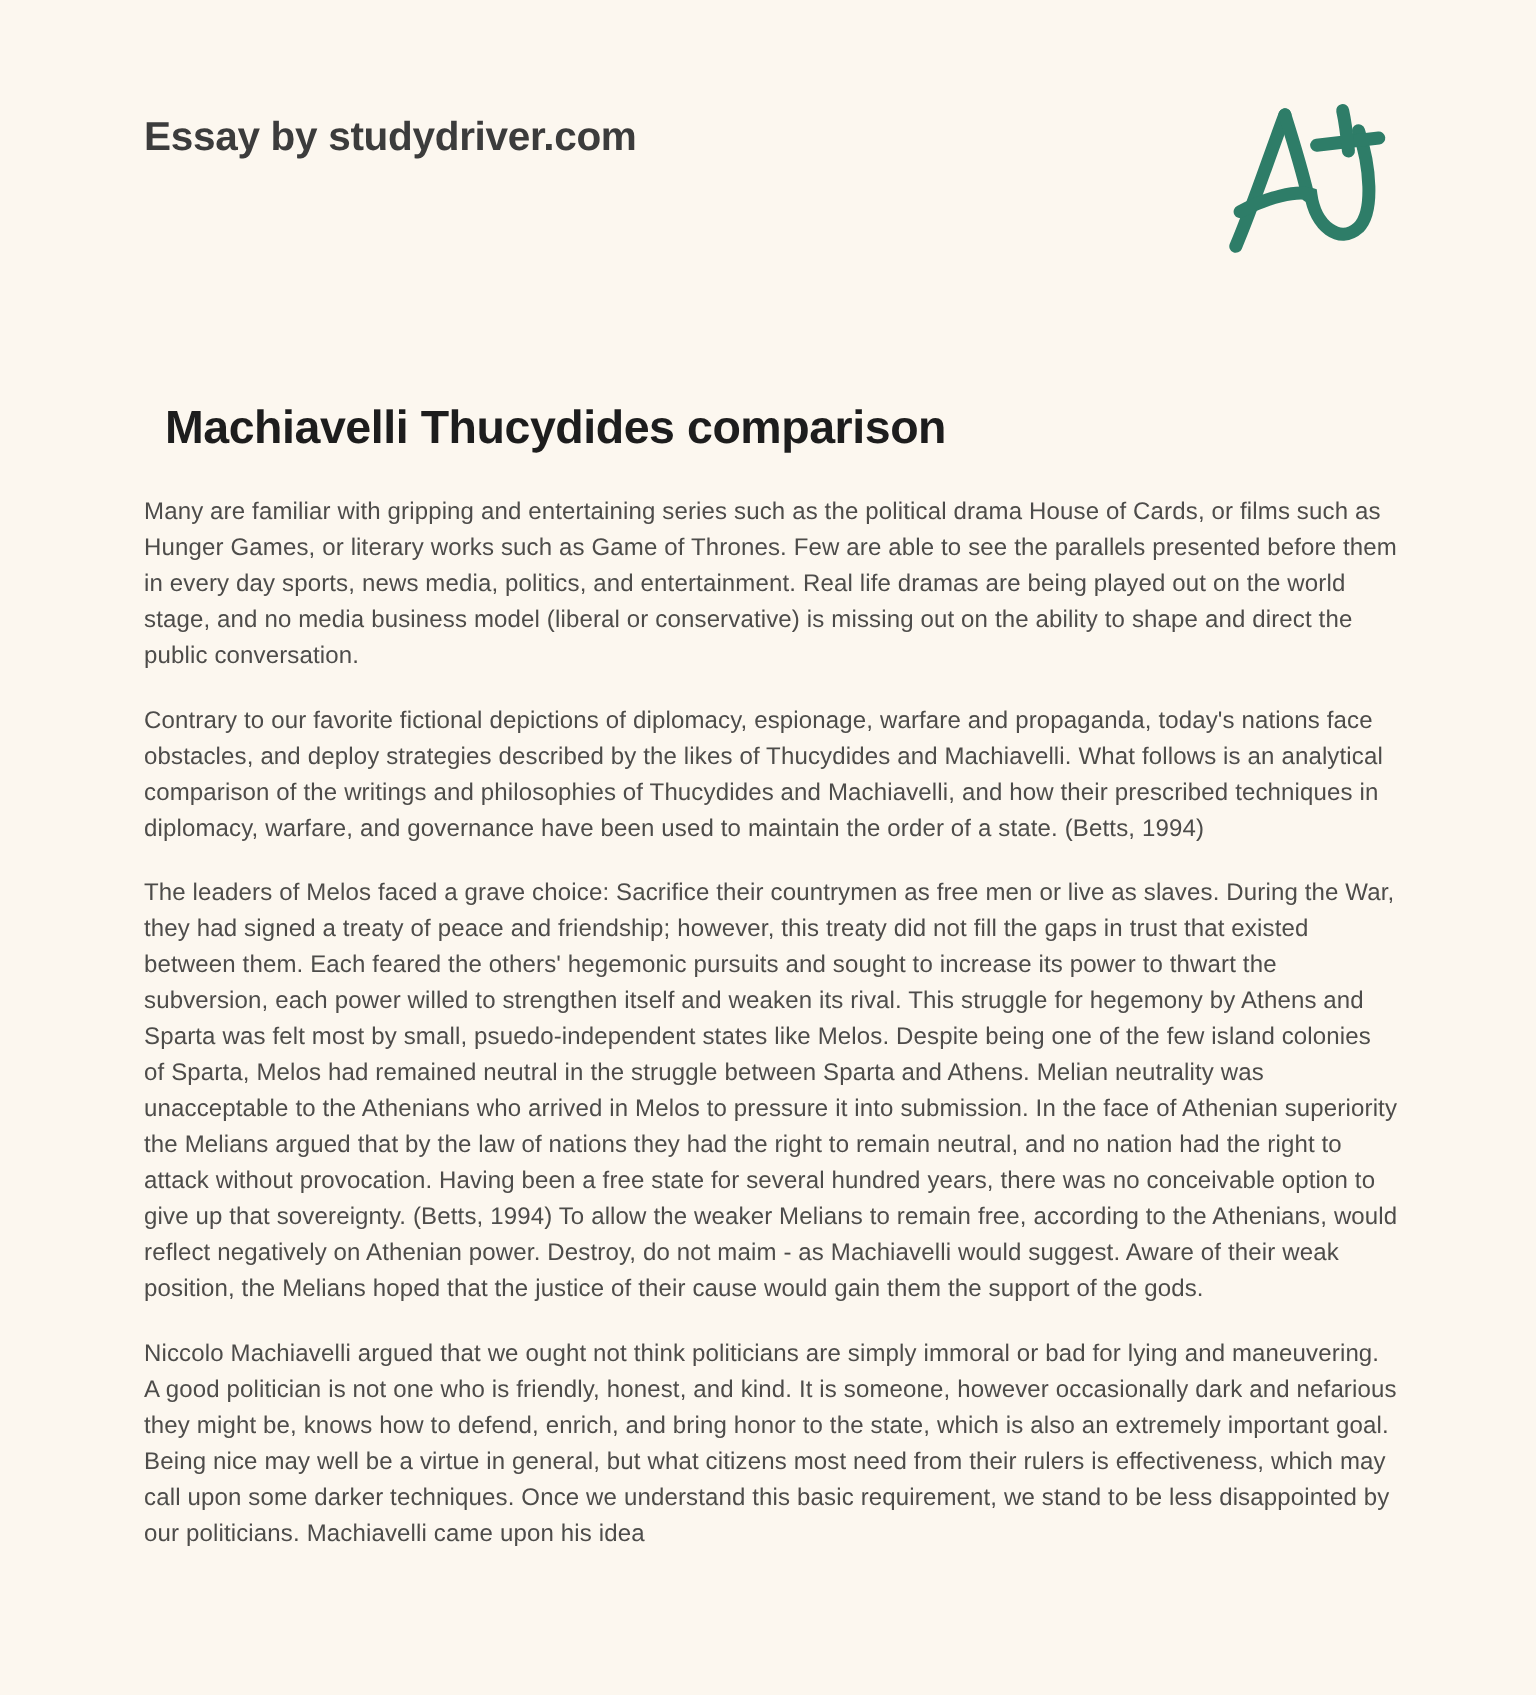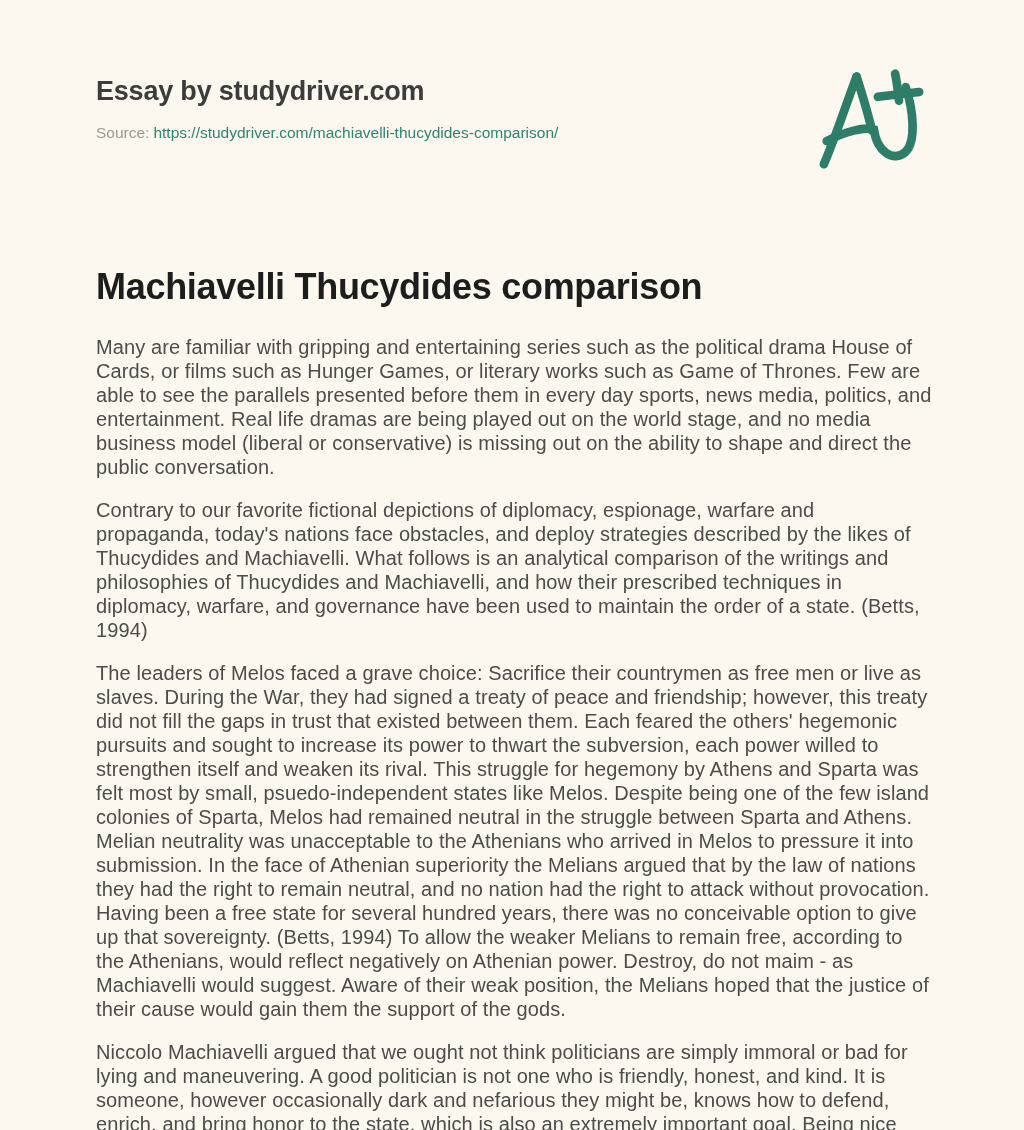--- a/index.html
+++ b/index.html
@@ -40,46 +40,43 @@
     color: #2e8570;
     text-decoration: none;
     margin-left: 4px;
   }
   .logo {
     flex: 0 0 auto;
     margin-top: -10px;
     margin-right: 2px;
   }
   .article-title {
-    margin: 92px 0 27px 0;
-    font-size: 36px;
+    margin: 92px 0 27px 14px;
+    font-size: 31px;
     font-weight: 700;
     letter-spacing: -0.3px;
     color: #1d1d1d;
   }
   .block {
     width: 836px;
-    font-size: 20px;
+    font-size: 16px;
     line-height: 24px;
     letter-spacing: 0.1px;
     color: #4d4c4a;
     margin: 0 0 19px 0;
   }
 </style>
 </head>
 <body>
 
 <div class="page">
 
   <div class="header-row">
     <div>
       <h1 class="header-title">Essay by studydriver.com</h1>
-      <div class="source-line">
-        <span>Source:</span><a class="source-link" href="#">https://studydriver.com/machiavelli-thucydides-comparison/</a>
-      </div>
     </div>
 
     <div class="logo">
       <svg width="116" height="104" viewBox="0 0 120 108" fill="none" xmlns="http://www.w3.org/2000/svg">
 
         <path d="M10 102 C 22 74, 33 40, 44 11" stroke="#2e7d68" stroke-width="9" stroke-linecap="round" fill="none"></path>
 
         <path d="M44 11 C 50 30, 56 50, 60 67" stroke="#2e7d68" stroke-width="9" stroke-linecap="round" fill="none"></path>
 
         <path d="M13 78 C 32 68, 52 63, 62 66 C 65 88, 82 101, 95 89 C 106 78, 103 46, 95 22" stroke="#2e7d68" stroke-width="9" stroke-linecap="round" fill="none"></path>

